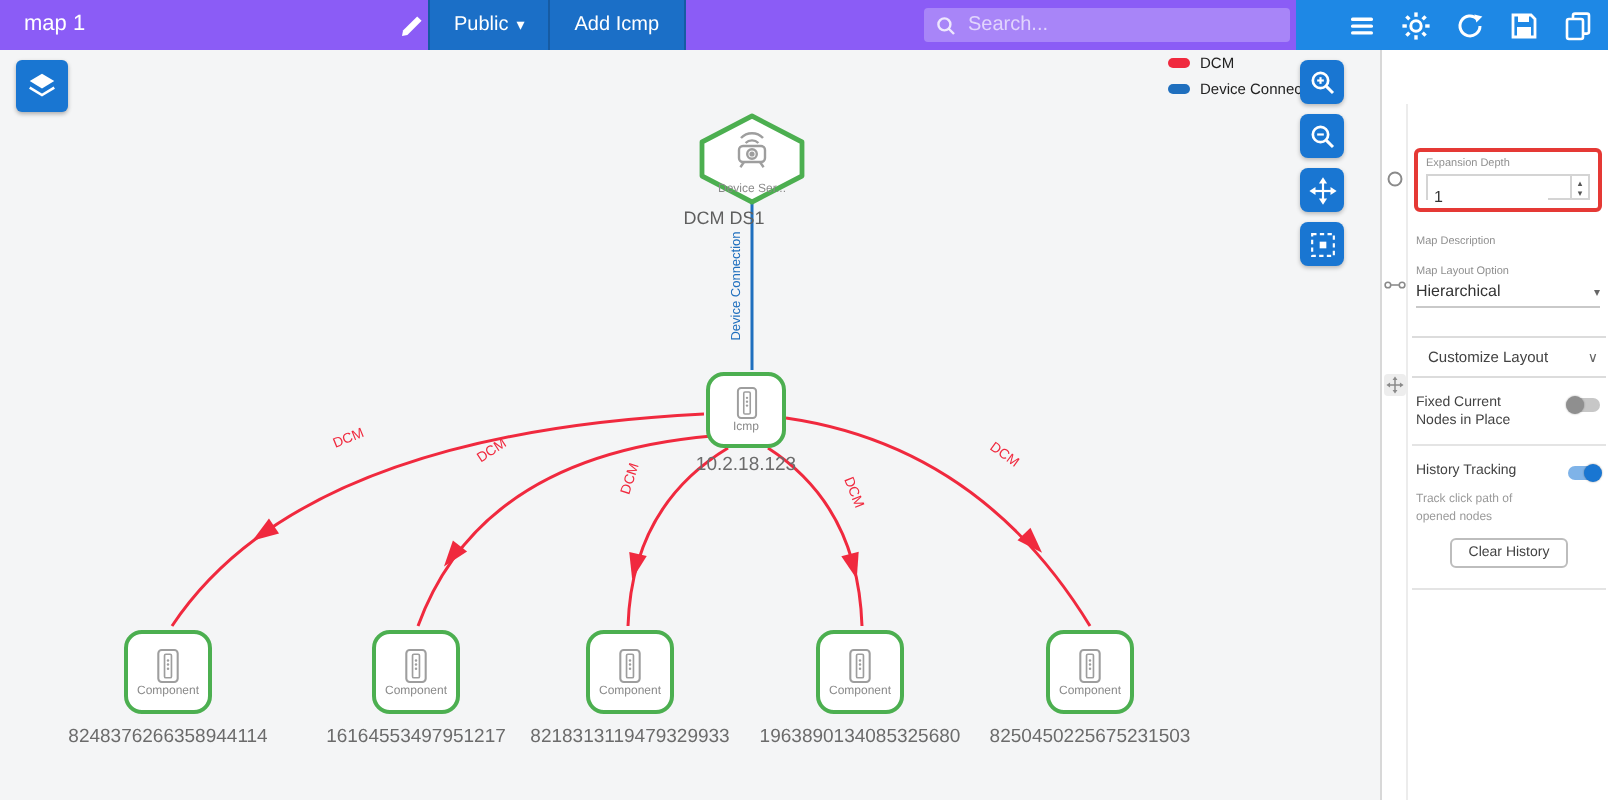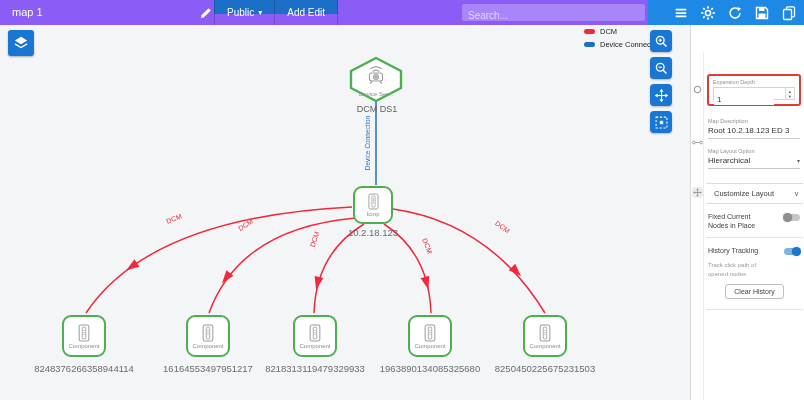--- a/index.html
+++ b/index.html
@@ -3,28 +3,28 @@
 <meta charset="utf-8">
 <style>
   * { margin:0; padding:0; box-sizing:border-box; }
   html,body { width:804px; height:400px; overflow:hidden; }
   body { font-family:"Liberation Sans", sans-serif; background:#f4f5f6; position:relative; }
 
   
   .topbar { position:absolute; left:0; top:0; width:804px; height:25px; background:#8b5cf6; z-index:30; }
   .tb-title { position:absolute; left:12px; top:0; line-height:25px; color:#fff; font-size:11px; }
   .tb-pencil { position:absolute; left:199px; top:5px; width:15px; height:15px; cursor:pointer; }
-  .tb-menu { position:absolute; left:214px; top:0; height:14px; display:flex; background:#1b6fc7; }
+  .tb-menu { position:absolute; left:214px; top:0; height:25px; display:flex; background:#1b6fc7; }
   .tb-item { position:relative; height:25px; line-height:25px; padding:0 12px; color:#fff; font-size:10px;
              border-right:1px solid rgba(0,0,0,0.18); white-space:nowrap; cursor:pointer; display:flex; align-items:center; gap:4px; }
   .tb-item:first-child { border-left:1px solid rgba(0,0,0,0.18); }
   .tb-item.muted { color:rgba(255,255,255,0.45); }
   .tb-chevron { font-size:8px; color:#fff; }
   .tb-search { position:absolute; left:462px; top:4px; width:183px; height:17px; background:rgba(255,255,255,0.25);
-               border-radius:2px; display:flex; align-items:flex-start; padding:0 6px; gap:6px;flex-direction:column; }
+               border-radius:2px; display:flex; align-items:center; padding:0 6px; gap:6px; }
   .tb-search input { background:transparent; border:none; outline:none; color:#fff; font-size:10px; width:140px;
                      font-family:"Liberation Sans", sans-serif; }
   .tb-search input::placeholder { color:rgba(255,255,255,0.65); }
   .tb-right { position:absolute; left:648px; top:0; width:156px; height:25px; background:#1e88e5; display:flex;
               align-items:center; justify-content:flex-end; gap:11px; padding-right:7px; }
   .icon-btn { width:16px; height:16px; cursor:pointer; flex:0 0 auto; }
 
   
   .canvas { position:absolute; left:0; top:25px; width:690px; height:375px; background:#f4f5f6; }
   .layers-btn { position:absolute; left:8px; top:5px; width:26px; height:26px; background:#1976d2; border-radius:3px;
@@ -98,21 +98,21 @@
   <svg class="tb-pencil" viewBox="0 0 15 15">
     <path d="M2.5 10.3 L9.6 3.2 L11.8 5.4 L4.7 12.5 L2 13 Z" fill="#fff"></path>
   </svg>
 
   <div class="tb-menu">
     <div class="tb-item">
       <span>Public</span>
       <span class="tb-chevron">▾</span>
     </div>
     <div class="tb-item">
-      <span>Add Edit</span>
+      <span>Add Icmp</span>
     </div>
   </div>
 
   <div class="tb-search">
     <svg width="10" height="10" viewBox="0 0 10 10">
       <circle cx="4.2" cy="4.2" r="3" fill="none" stroke="rgba(255,255,255,0.8)" stroke-width="1.2"></circle>
       <line x1="6.5" y1="6.5" x2="9" y2="9" stroke="rgba(255,255,255,0.8)" stroke-width="1.2"></line>
     </svg>
     <input type="text" placeholder="Search..." style="">
   </div>
@@ -219,21 +219,21 @@
     <svg width="13" height="17" viewBox="0 0 20 26">
       <rect x="3" y="1.5" width="14" height="23" rx="2.5" fill="none" stroke="#9e9e9e" stroke-width="1.5"></rect>
       <rect x="7.5" y="4.5" width="5" height="17" rx="1" fill="none" stroke="#9e9e9e" stroke-width="1.2"></rect>
       <circle cx="10" cy="9" r="0.9" fill="#9e9e9e"></circle>
         <circle cx="10" cy="12" r="0.9" fill="#9e9e9e"></circle>
       <circle cx="10" cy="15" r="0.9" fill="#9e9e9e"></circle>
     </svg>
     <span class="node-type">Icmp</span>
   </div>
   <span class="name-label" style="left:373px; top:202px;">10.2.18.123</span>
-  <span class="name-label" style="left:377px; top:79px; font-size:9px; color:#5f5f5f;">DCM DS1</span>
+  <span class="name-label" style="left:362px; top:79px; font-size:9px; color:#5f5f5f;">DCM DS1</span>
 
   <div class="node" style="left:62px;  top:290px; width:44px; height:42px;">
     <svg width="14" height="18" viewBox="0 0 20 26">
       <rect x="3" y="1.5" width="14" height="23" rx="2.5" fill="none" stroke="#9e9e9e" stroke-width="1.5"></rect>
       <rect x="7.5" y="4.5" width="5" height="17" rx="1" fill="none" stroke="#9e9e9e" stroke-width="1.2"></rect>
       <circle cx="10" cy="9" r="0.9" fill="#9e9e9e"></circle>
         <circle cx="10" cy="12" r="0.9" fill="#9e9e9e"></circle>
         <circle cx="10" cy="15" r="0.9" fill="#9e9e9e"></circle>
     </svg>
     <span class="node-type">Component</span>
@@ -363,21 +363,20 @@
         <input type="text" value="1" style="">
         <div class="spinner">
           <span class="spin-b">▴</span>
           <span class="spin-b">▾</span>
         </div>
       </div>
     </div>
 
     <div class="fld">
       <div class="field-label">Map Description</div>
-      <div class="fld-value">Root 10.2.18.123 ED 3</div>
     </div>
 
     <div class="fld">
       <div class="field-label">Map Layout Option</div>
       <div class="fld-value sel-row">
         <span>Hierarchical</span>
         <span class="sel-arrow">▾</span>
       </div>
     </div>
 

